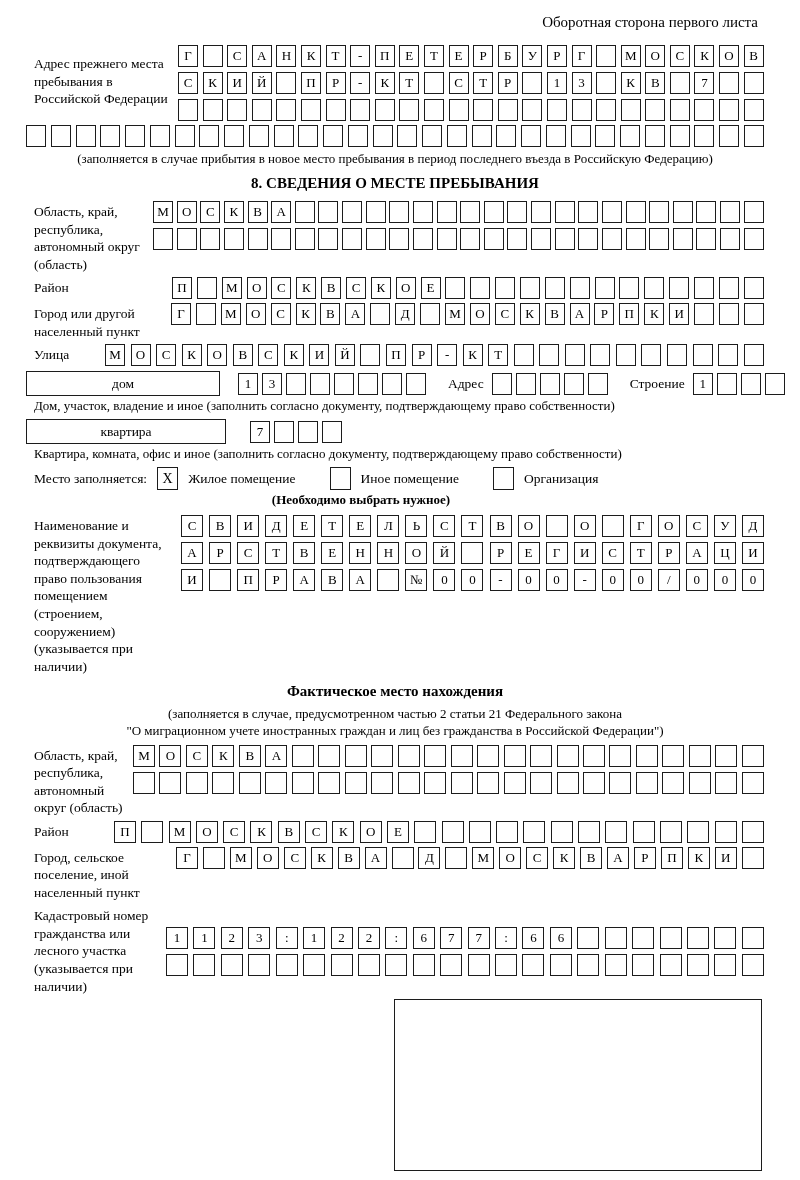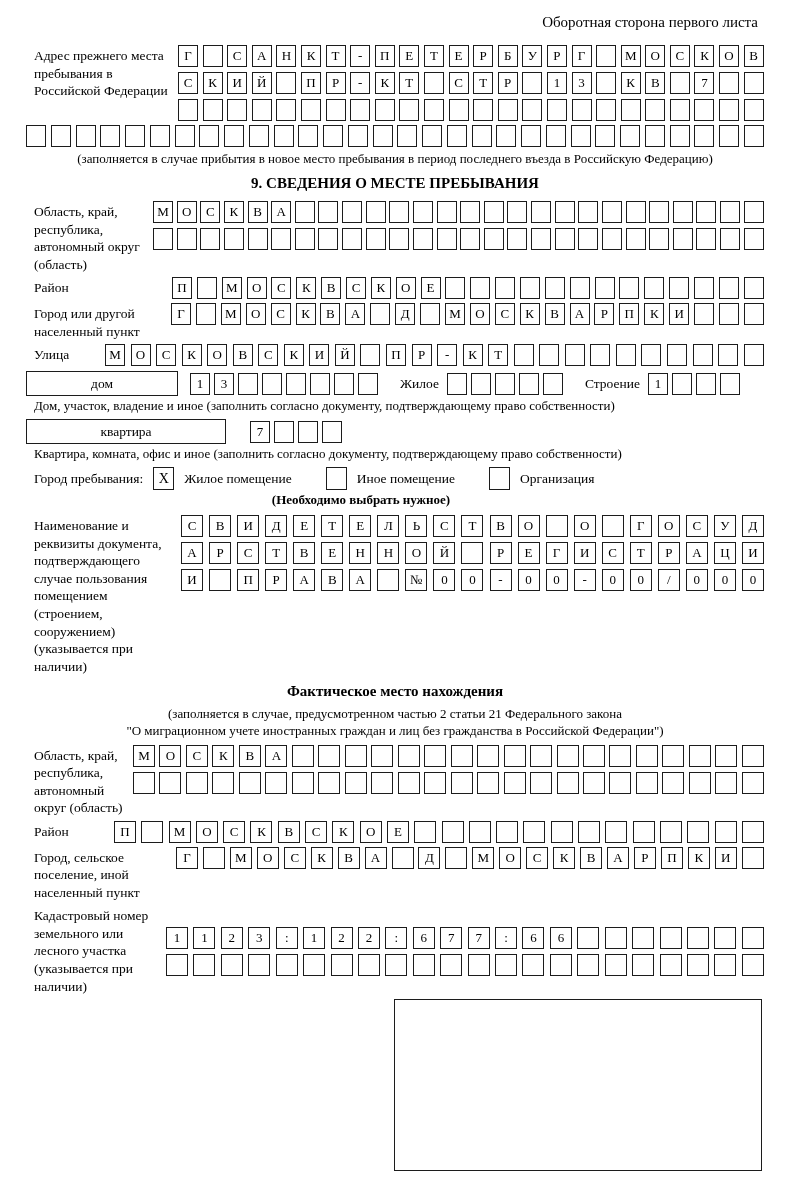--- a/index.html
+++ b/index.html
@@ -8,21 +8,21 @@
     width:800px; height:1180px; background:#ffffff; color:#000;
     font-family:"Liberation Serif","DejaVu Serif",serif;
     overflow:hidden;
   }
   .page { padding:14px 36px 0 26px; }
 
   .hdr { text-align:right; font-size:15px; margin-bottom:14px; padding-right:6px; }
 
   .field { display:flex; align-items:flex-start; margin-bottom:4px; }
   .flabel { font-size:13.5px; line-height:1.3; padding:2px 6px 0 8px; flex:none; }
-  .w152{width:152px;} .w127{width:127px;} .w146{width:146px;} .w145{width:145px;}
+  .w152{width:152px;margin-top:8px;} .w127{width:127px;} .w146{width:146px;} .w145{width:145px;}
   .w79{width:79px;}  .w155{width:155px;} .w107{width:107px;} .w88{width:88px;}
   .w150{width:150px;} .w140{width:140px;}
 
   .cellrows { flex:1; display:flex; flex-direction:column; gap:5px; }
   .cells { display:flex; justify-content:space-between; flex:1; min-height:22px; }
   .cellrows .cells { flex:none; }
   .cell {
     width:20px; height:22px; border:1.5px solid #1c1c1c; background:#fff;
     font-size:13px; text-align:center; line-height:19px; flex:none;
   }
@@ -32,21 +32,21 @@
   .note { font-size:13px; text-align:center; margin:3px 0 8px; }
   .note-left { font-size:13px; text-align:left; margin:2px 0 5px 8px; }
 
   .sect-title { font-weight:bold; text-align:center; font-size:15px; margin:4px 0 9px; }
 
   .inline-row { display:flex; align-items:center; margin:5px 0 2px; }
   .labelbox {
     border:1.5px solid #1c1c1c; height:25px; display:flex; align-items:center;
     justify-content:center; font-size:13.5px; flex:none; background:#fff;
   }
-  .labelbox.house { width:152px; margin-right:12px; }
+  .labelbox.house { width:194px; margin-right:18px; }
   .labelbox.apt   { width:200px; margin-right:24px; }
   .grp-label { font-size:13.5px; margin:0 8px 0 22px; }
 
   .chk {
     width:21px; height:23px; border:1.5px solid #1c1c1c; background:#fff;
     font-size:14px; text-align:center; line-height:21px; flex:none;
   }
   .opt-label { font-size:13.5px; margin-left:10px; }
   .opt { display:flex; align-items:center; margin-right:34px; }
   .stay-label { font-size:13.5px; margin:0 10px 0 8px; }
@@ -184,21 +184,21 @@
         <div class="cell"></div>
         <div class="cell"></div>
         <div class="cell"></div>
         <div class="cell"></div>
         <div class="cell"></div>
         <div class="cell"></div>
       </div>
   </div>
   <div class="note">(заполняется в случае прибытия в новое место пребывания в период последнего въезда в Российскую Федерацию)</div>
 
-  <div class="sect-title">9. СВЕДЕНИЯ О МЕСТЕ ПРЕБЫВАНИЯ</div>
+  <div class="sect-title">8. СВЕДЕНИЯ О МЕСТЕ ПРЕБЫВАНИЯ</div>
 
   <div class="field">
     <div class="flabel w127">Область, край, республика, автономный округ (область)</div>
     <div class="cellrows">
       <div class="cells">
           <div class="cell">М</div>
           <div class="cell">О</div>
           <div class="cell">С</div>
           <div class="cell">К</div>
           <div class="cell">В</div>
@@ -352,21 +352,21 @@
     <div class="cells compact">
         <div class="cell">1</div>
         <div class="cell">3</div>
         <div class="cell"></div>
         <div class="cell"></div>
         <div class="cell"></div>
         <div class="cell"></div>
         <div class="cell"></div>
         <div class="cell"></div>
       </div>
-    <div class="grp-label">Жилое</div>
+    <div class="grp-label">Адрес</div>
     <div class="cells compact">
         <div class="cell"></div>
         <div class="cell"></div>
         <div class="cell"></div>
         <div class="cell"></div>
         <div class="cell"></div>
       </div>
     <div class="grp-label">Строение</div>
     <div class="cells compact">
         <div class="cell">1</div>
@@ -382,38 +382,38 @@
     <div class="cells compact">
         <div class="cell">7</div>
         <div class="cell"></div>
         <div class="cell"></div>
         <div class="cell"></div>
       </div>
   </div>
   <div class="note-left">Квартира, комната, офис и иное (заполнить согласно документу, подтверждающему право собственности)</div>
 
   <div class="inline-row">
-    <div class="stay-label">Город пребывания:</div>
+    <div class="stay-label">Место заполняется:</div>
     <div class="opt">
       <div class="chk">X</div>
       <div class="opt-label">Жилое помещение</div>
     </div>
     <div class="opt">
       <div class="chk"></div>
       <div class="opt-label">Иное помещение</div>
     </div>
     <div class="opt">
       <div class="chk"></div>
       <div class="opt-label">Организация</div>
     </div>
   </div>
   <div class="stay-note">(Необходимо выбрать нужное)</div>
 
   <div class="field wide">
-    <div class="flabel w155">Наименование и реквизиты документа, подтверждающего случае пользования помещением (строением, сооружением) (указывается при наличии)</div>
+    <div class="flabel w155">Наименование и реквизиты документа, подтверждающего право пользования помещением (строением, сооружением) (указывается при наличии)</div>
     <div class="cellrows">
       <div class="cells">
           <div class="cell">С</div>
           <div class="cell">В</div>
           <div class="cell">И</div>
           <div class="cell">Д</div>
           <div class="cell">Е</div>
           <div class="cell">Т</div>
           <div class="cell">Е</div>
           <div class="cell">Л</div>
@@ -596,21 +596,21 @@
         <div class="cell">А</div>
         <div class="cell">Р</div>
         <div class="cell">П</div>
         <div class="cell">К</div>
         <div class="cell">И</div>
         <div class="cell"></div>
       </div>
   </div>
 
   <div class="field wide">
-    <div class="flabel w140">Кадастровый номер земельного или лесного участка (указывается при наличии)</div>
+    <div class="flabel w140">Кадастровый номер гражданства или лесного участка (указывается при наличии)</div>
     <div class="cellrows cad-rows">
       <div class="cells">
           <div class="cell">1</div>
           <div class="cell">1</div>
           <div class="cell">2</div>
           <div class="cell">3</div>
           <div class="cell">:</div>
           <div class="cell">1</div>
           <div class="cell">2</div>
           <div class="cell">2</div>

